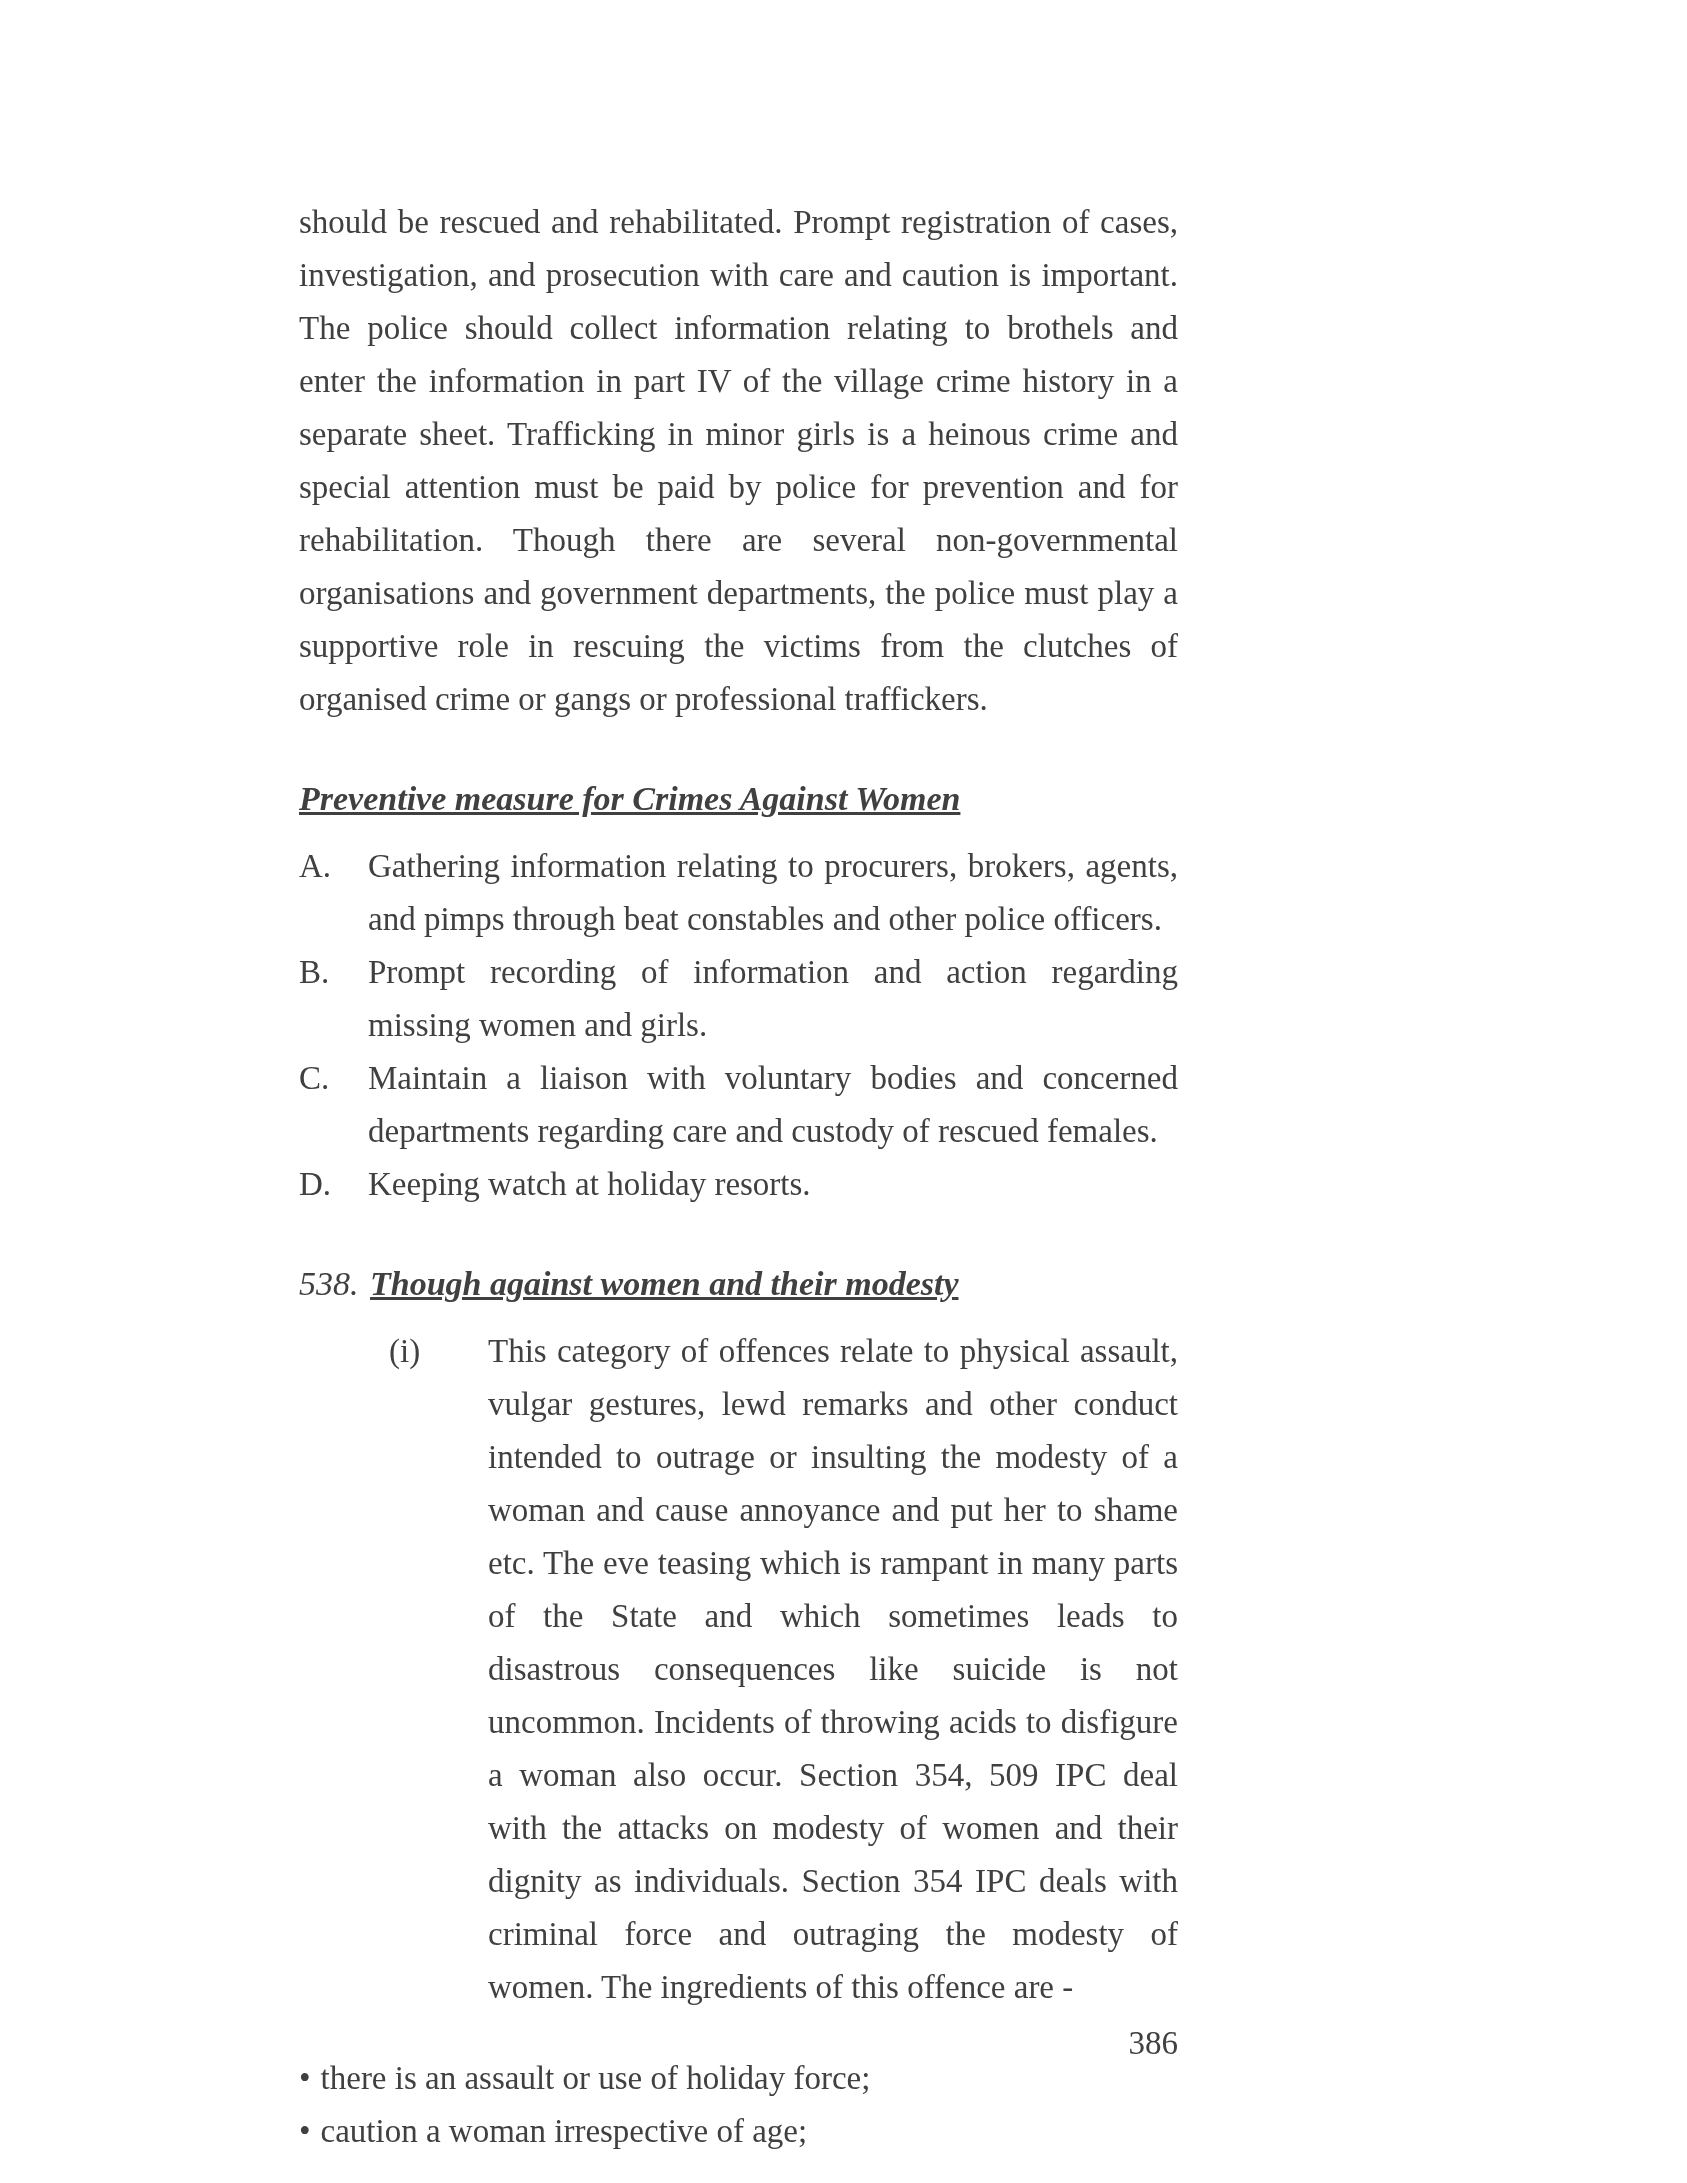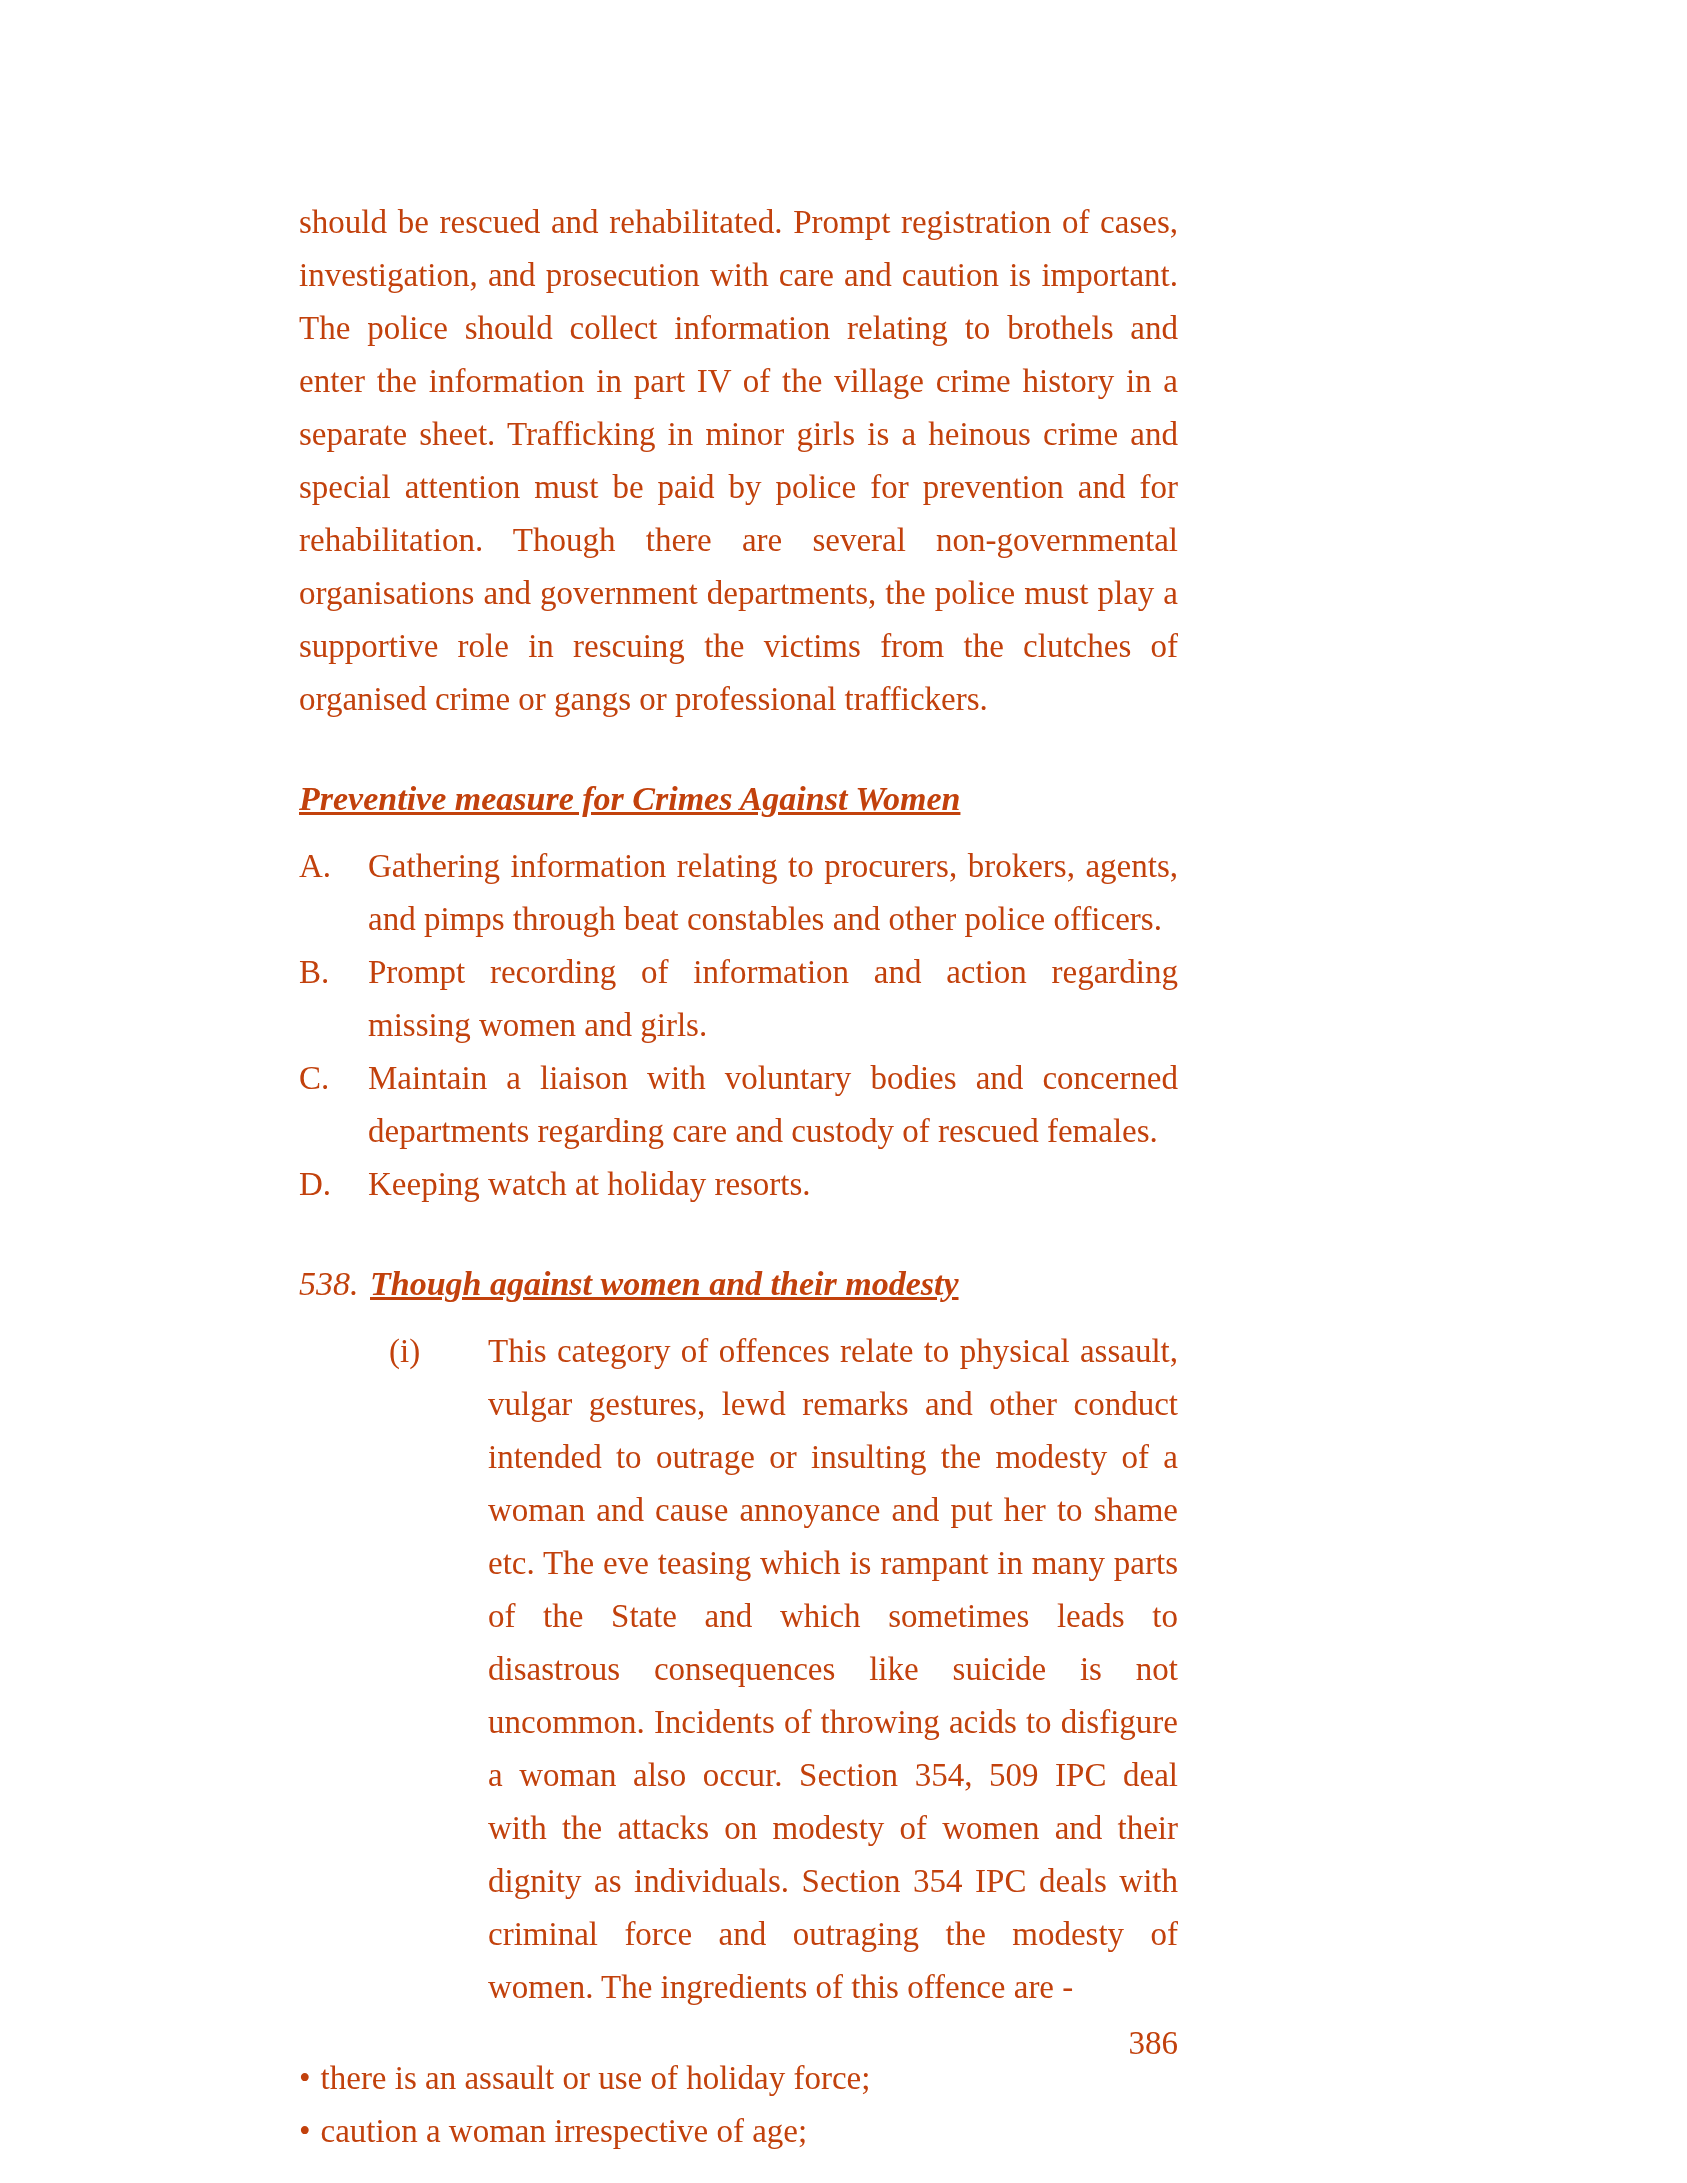--- a/index.html
+++ b/index.html
@@ -2,21 +2,21 @@
 <html style="font-size:13px"><head>
 <meta charset="utf-8">
 <style>
   * { box-sizing: border-box; margin: 0; padding: 0; }
   html, body { background: #ffffff; }
   .page {
     position: relative;
     width: 1415px;
     height: 2183px;
     background: #ffffff;
-    color: #c2410c;
+    color: #404040;
     font-family: "Liberation Serif", "DejaVu Serif", serif;
     font-size: 33px;
     line-height: 53px;
     padding: 196px 237px 0 299px;
     overflow: hidden;
   }
   .para {
     text-align: justify;
     margin: 0;
   }

